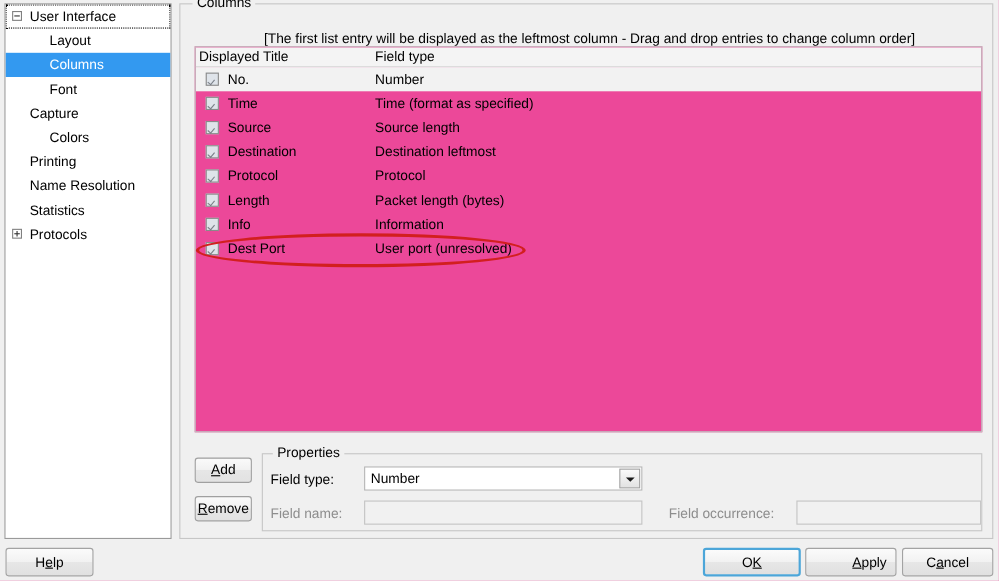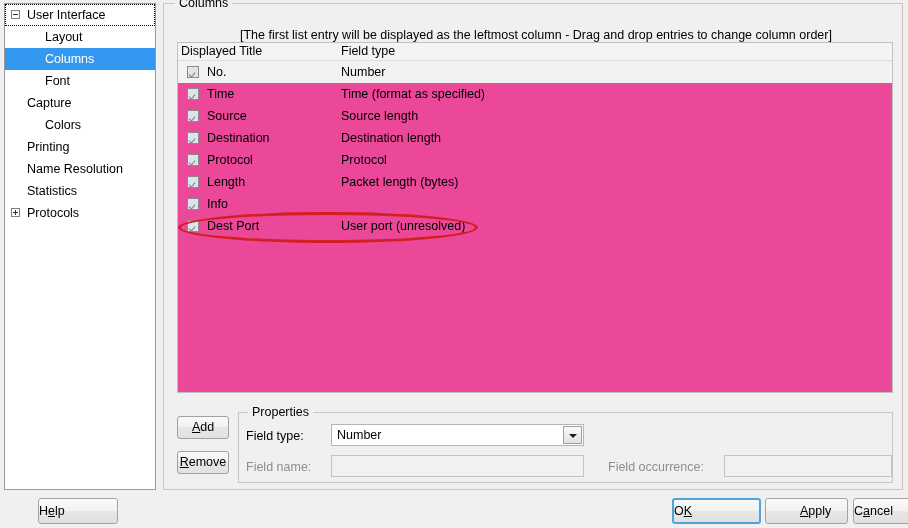--- a/index.html
+++ b/index.html
@@ -293,24 +293,23 @@
 
   
   .btmbtn {
     position: absolute;
     height: 26px;
     background: linear-gradient(to bottom, #fbfbfb 0%, #f2f2f2 48%, #e7e7e7 50%, #e0e0e0 100%);
     border: 1px solid #a3a3a3;
     border-radius: 3px;
     box-sizing: border-box;
     font-size: 12.5px;
-    text-align: left;
+    text-align: center;
     line-height: 24px;
     color: #000;
-    margin-left: 33px;
   }
   #btn-help   { left: 5px;   top: 498px; width: 80px; }
   #btn-ok     { left: 639px; top: 498px; width: 89px;
                 border: 2px solid #4ca6d9; line-height: 22px; }
   #btn-apply  { left: 732px; top: 498px; width: 83px; padding-left: 34px; }
   #btn-cancel { left: 820px; top: 498px; width: 83px; }
 </style>
 </head>
 <body style="background: rgb(240, 240, 240);">
 
@@ -357,41 +356,42 @@
           <span class="chk"></span>
         </div>
         <div class="title-cell">Source</div>
         <div class="type-cell">Source length</div>
       </div>
       <div class="trow">
         <div class="cb-cell">
           <span class="chk"></span>
         </div>
         <div class="title-cell">Destination</div>
-        <div class="type-cell">Destination length</div>
+        <div class="type-cell">Destination leftmost</div>
       </div>
       <div class="trow">
         <div class="cb-cell">
           <span class="chk"></span>
         </div>
         <div class="title-cell">Protocol</div>
         <div class="type-cell">Protocol</div>
       </div>
       <div class="trow">
         <div class="cb-cell">
           <span class="chk"></span>
         </div>
         <div class="title-cell">Length</div>
         <div class="type-cell">Packet length (bytes)</div>
       </div>
       <div class="trow">
         <div class="cb-cell">
           <span class="chk"></span>
         </div>
         <div class="title-cell">Info</div>
+        <div class="type-cell">Information</div>
       </div>
       <div class="trow">
         <div class="cb-cell">
           <span class="chk"></span>
         </div>
         <div class="title-cell">Dest Port</div>
         <div class="type-cell">User port (unresolved)</div>
       </div>
     </div>
 </div>

